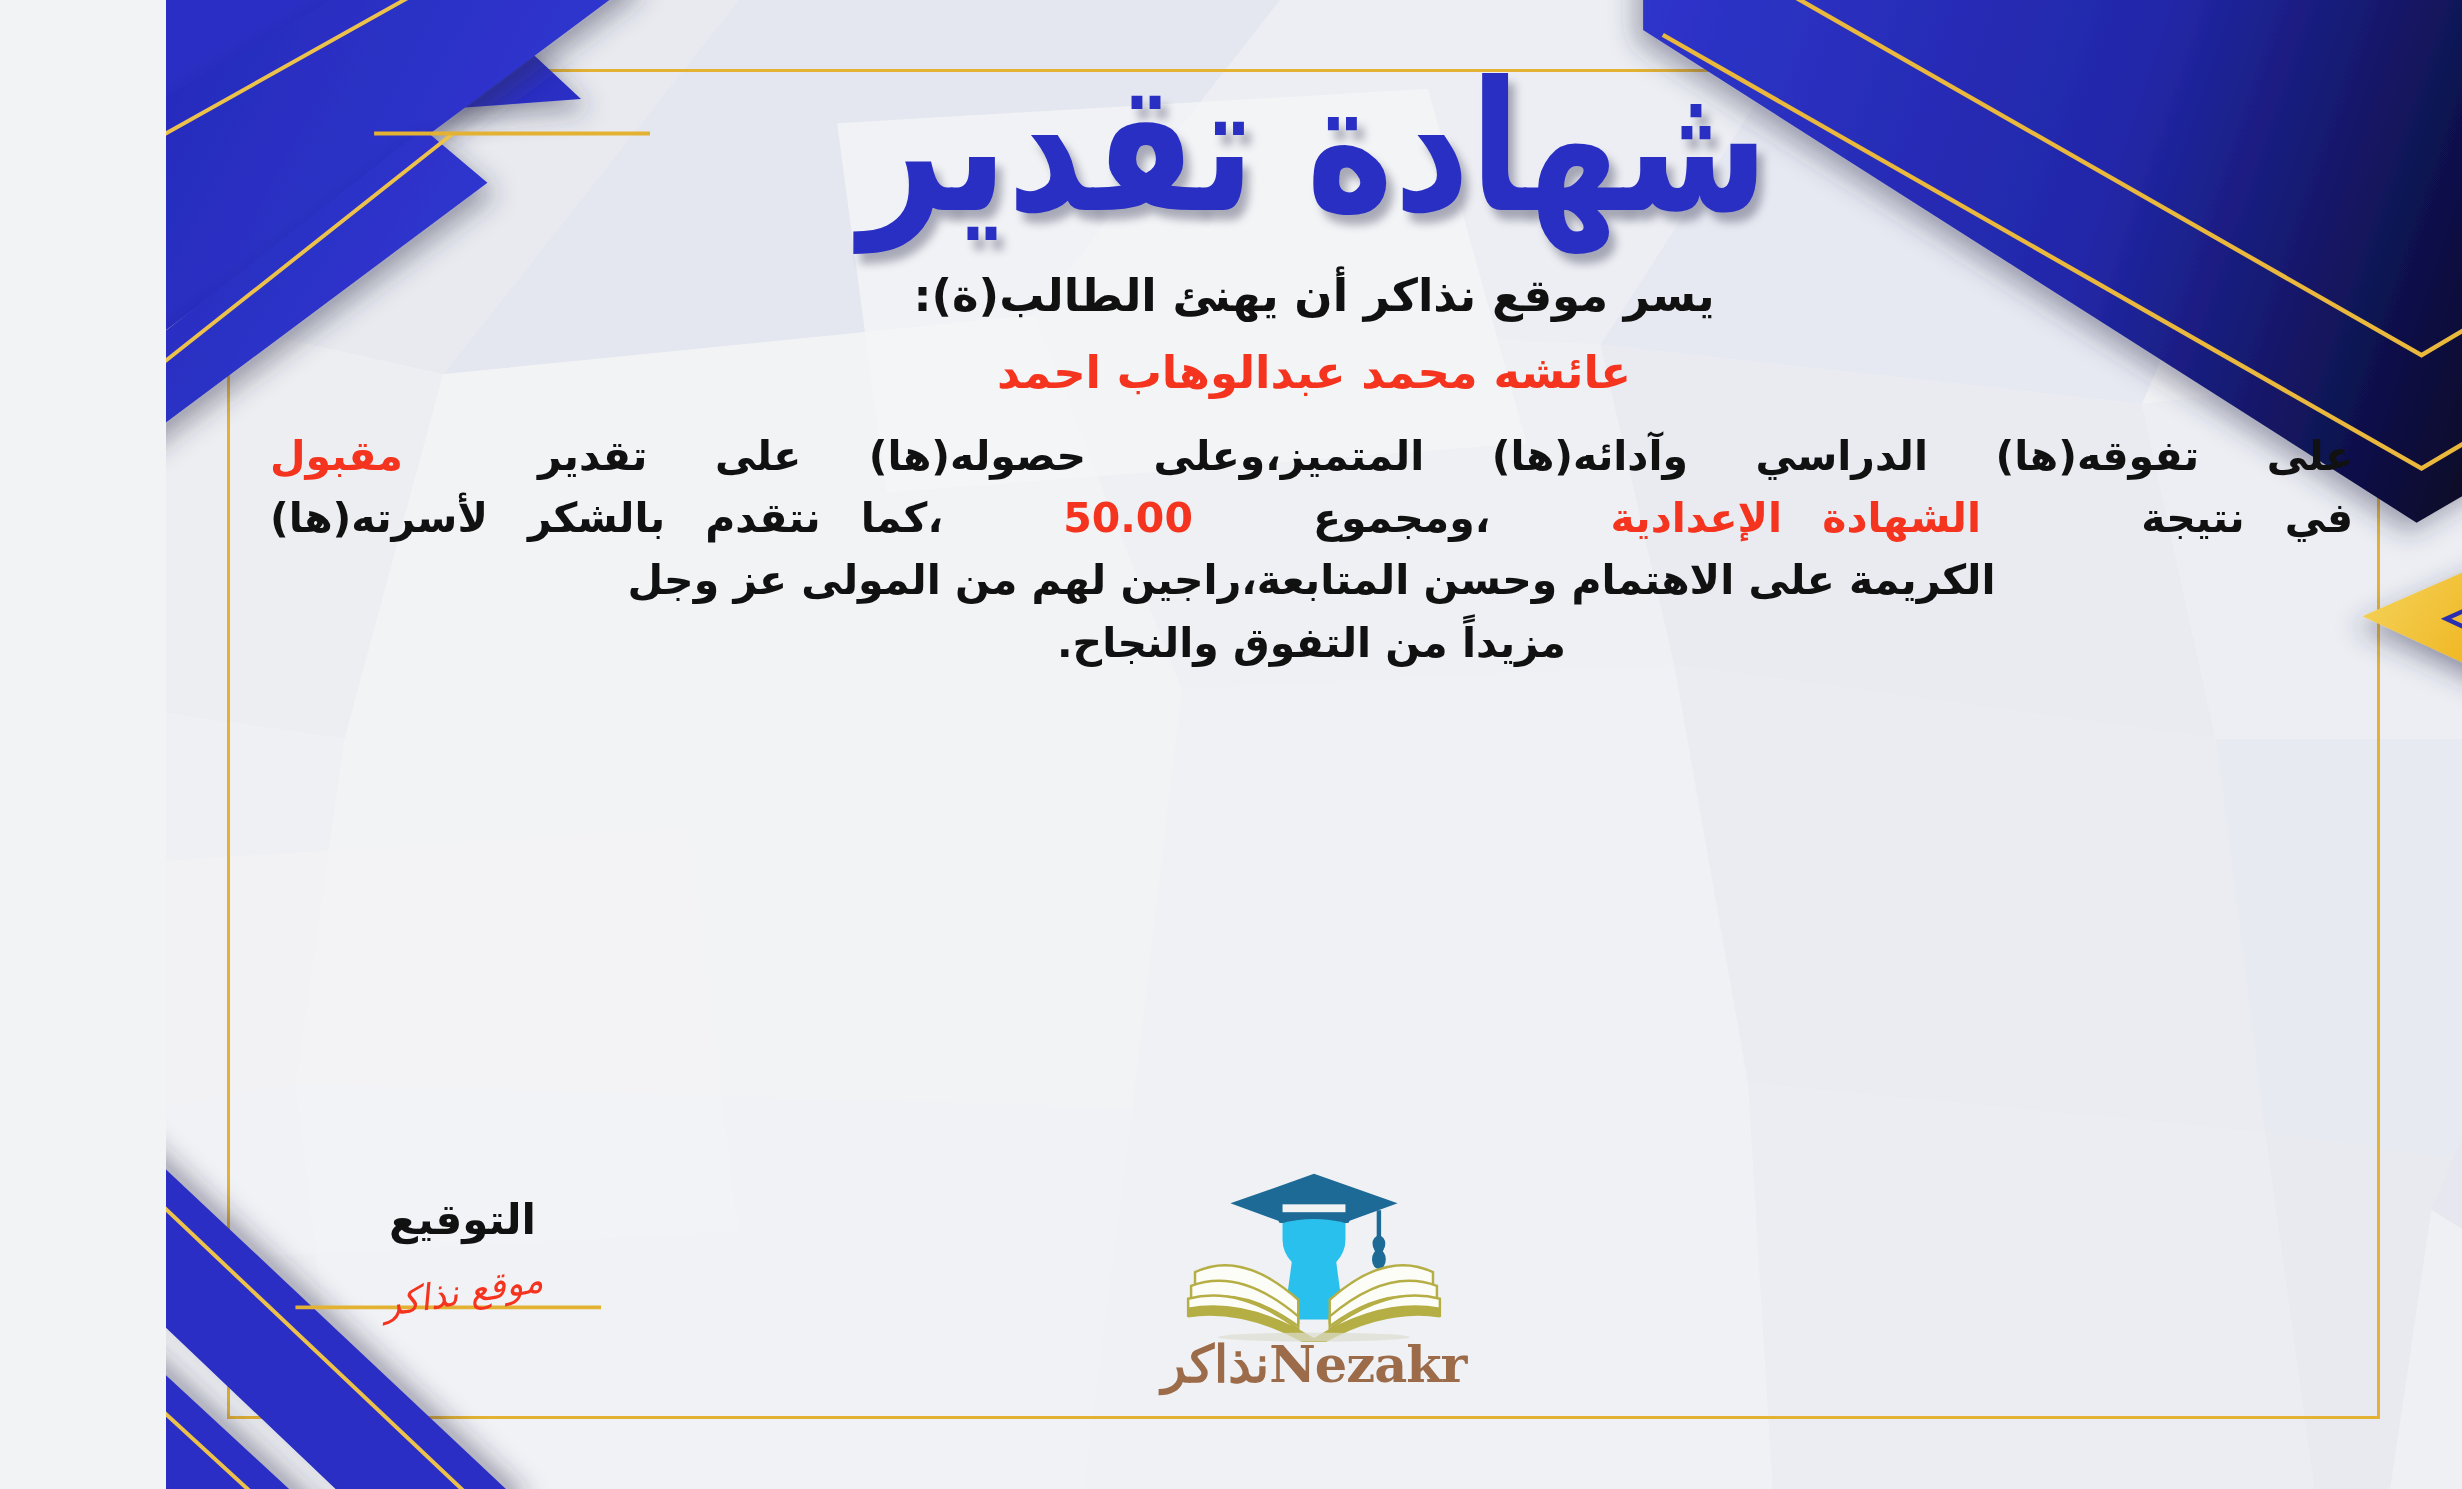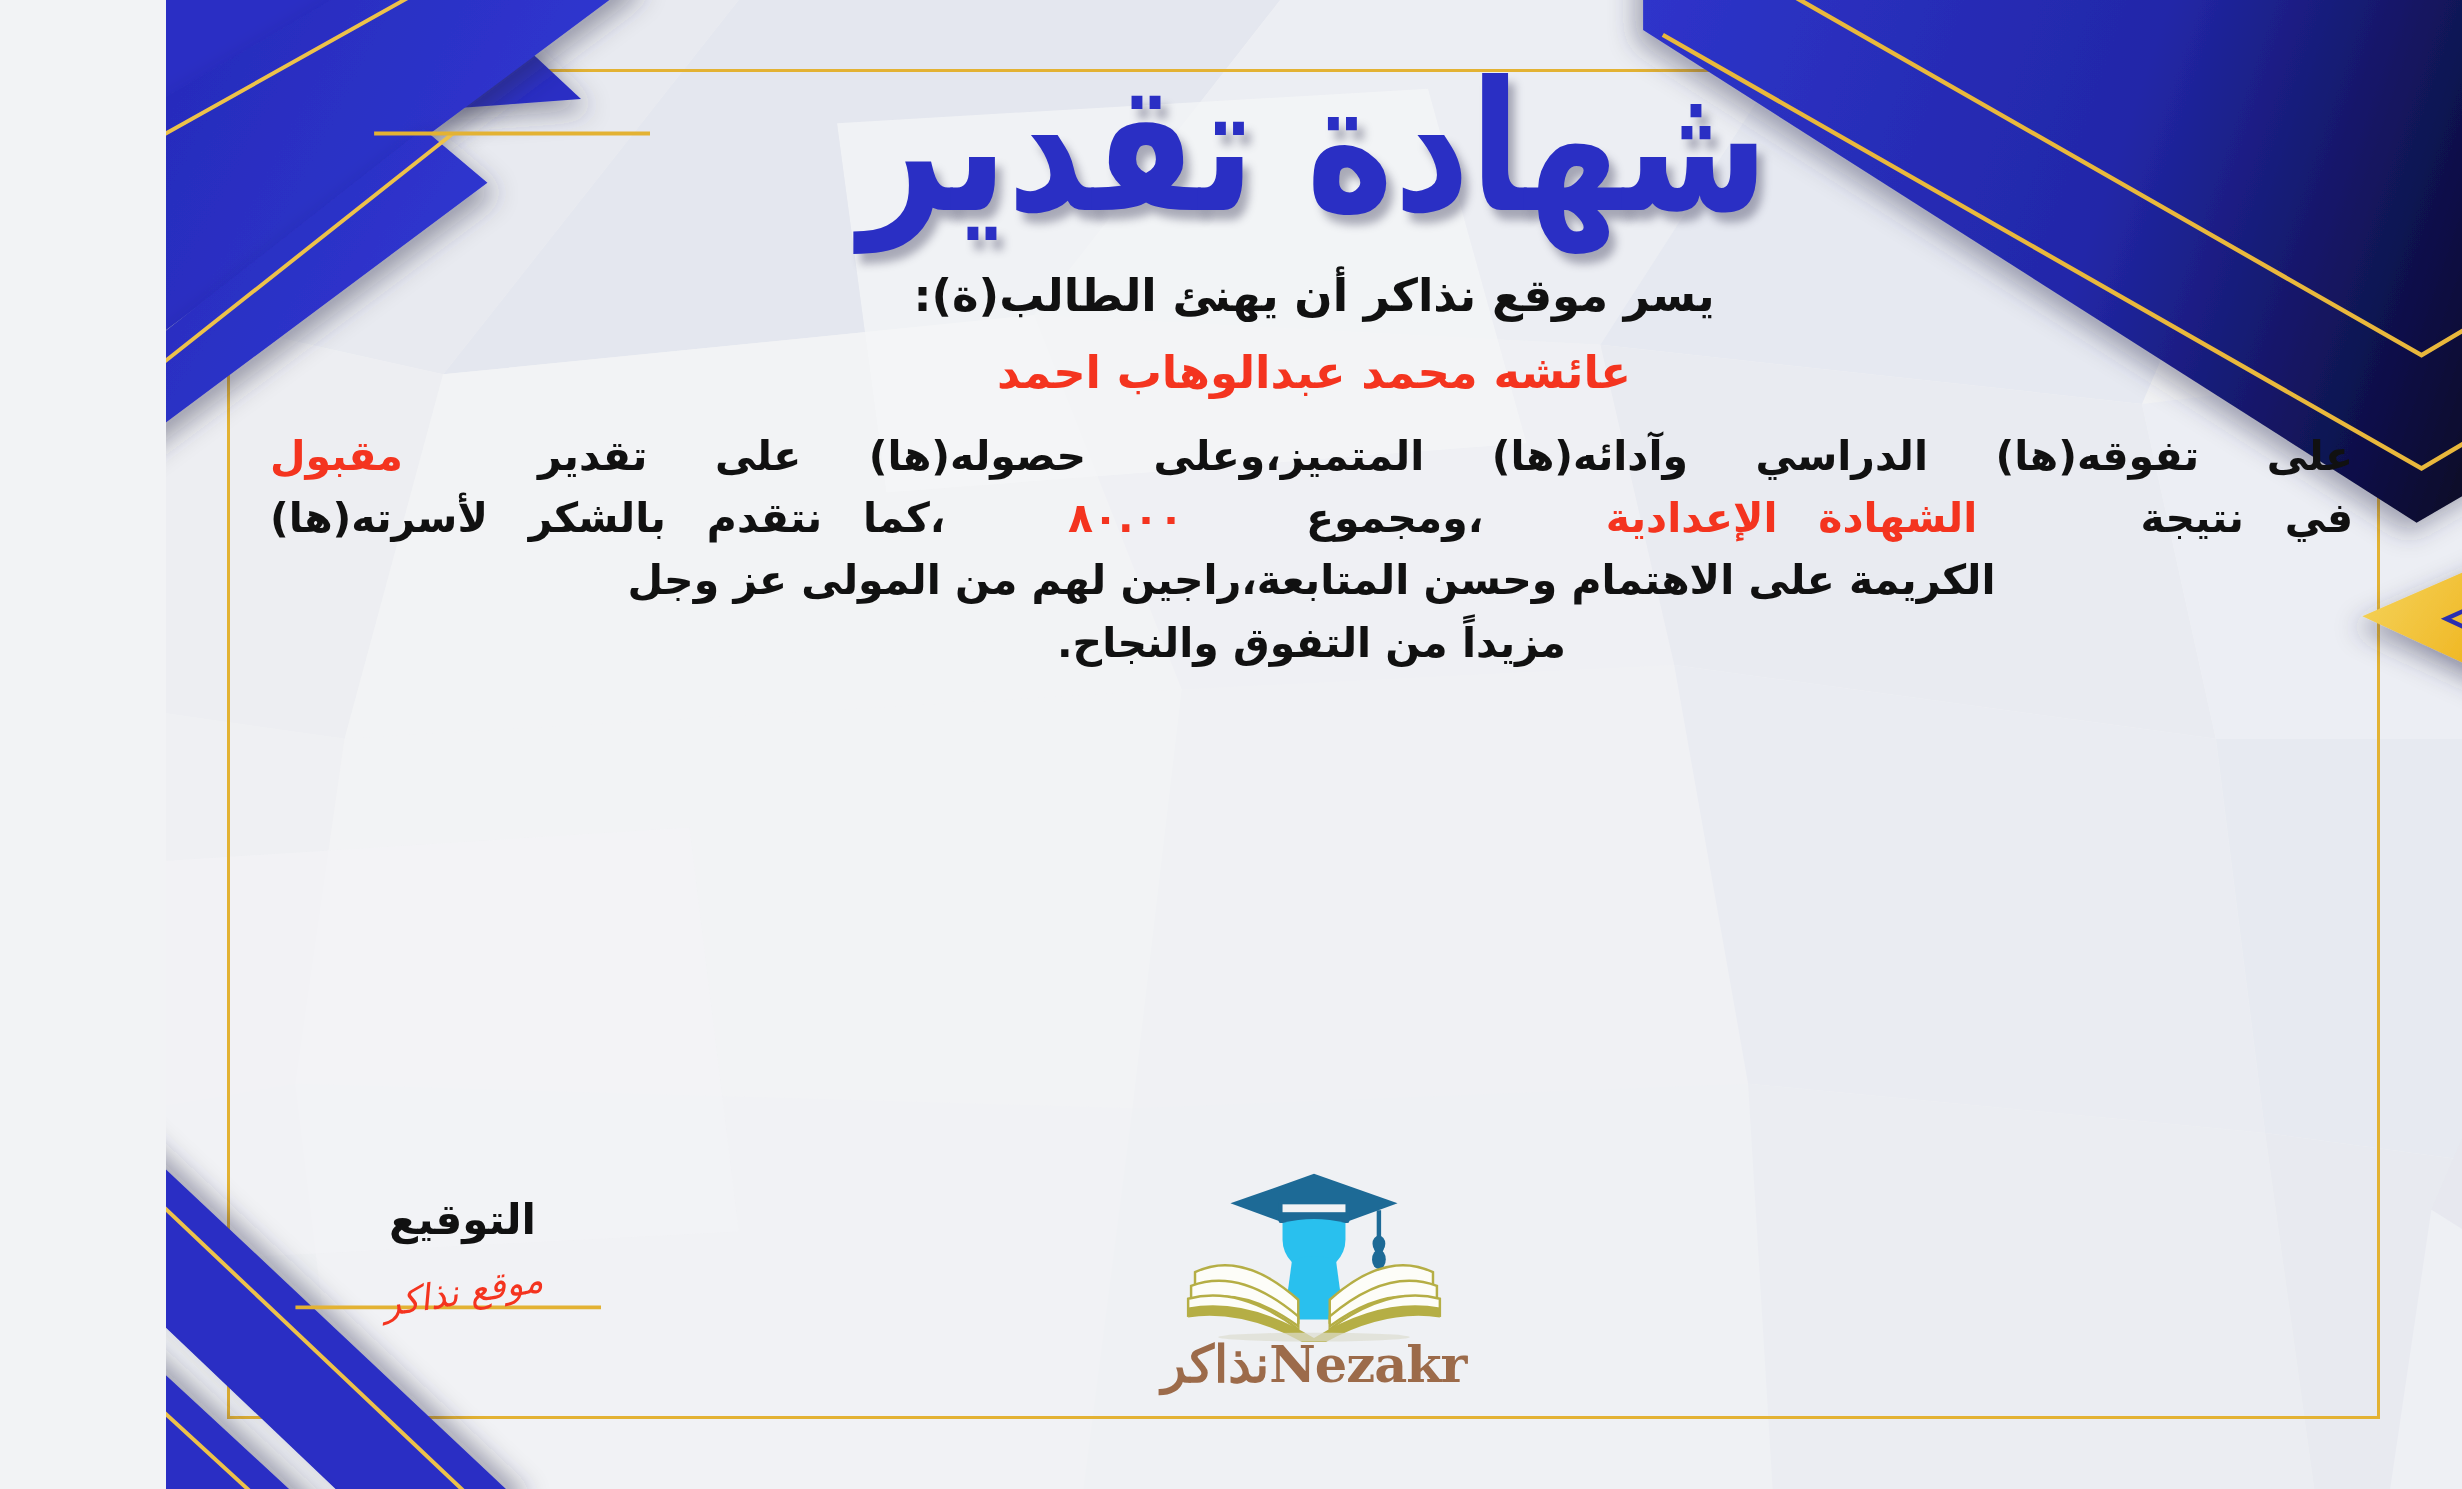--- a/index.html
+++ b/index.html
@@ -283,21 +283,21 @@
   <div id="body-block">
 
     <div id="congrats-line" class="line">يسر موقع نذاكر أن يهنئ الطالب(ة):</div>
 
     <div id="student-name">عائشه محمد عبدالوهاب احمد</div>
 
     <div id="para">
 
       <span class="ln" id="ln1"><span>على تفوقه(ها) الدراسي وآدائه(ها) المتميز،وعلى حصوله(ها) على تقدير</span><span>&nbsp;&nbsp;</span><span class="red">مقبول</span></span>
 
-      <span class="ln" id="ln2"><span>في نتيجة</span><span>&nbsp;&nbsp;&nbsp;&nbsp;</span><span class="red">الشهادة الإعدادية</span><span>&nbsp;&nbsp;&nbsp;</span><span>،ومجموع</span><span>&nbsp;&nbsp;&nbsp;</span><span class="red">٨٠.٠٠</span><span>&nbsp;&nbsp;&nbsp;</span><span>،كما نتقدم بالشكر لأسرته(ها)</span></span>
+      <span class="ln" id="ln2"><span>في نتيجة</span><span>&nbsp;&nbsp;&nbsp;&nbsp;</span><span class="red">الشهادة الإعدادية</span><span>&nbsp;&nbsp;&nbsp;</span><span>،ومجموع</span><span>&nbsp;&nbsp;&nbsp;</span><span class="red">50.00</span><span>&nbsp;&nbsp;&nbsp;</span><span>،كما نتقدم بالشكر لأسرته(ها)</span></span>
 
       <span class="ln" id="ln3">الكريمة على الاهتمام وحسن المتابعة،راجين لهم من المولى عز وجل</span>
 
       <span class="ln" id="ln4">مزيداً من التفوق والنجاح.</span>
 
     </div>
   </div>
 </div>
 
 <div id="footer">

